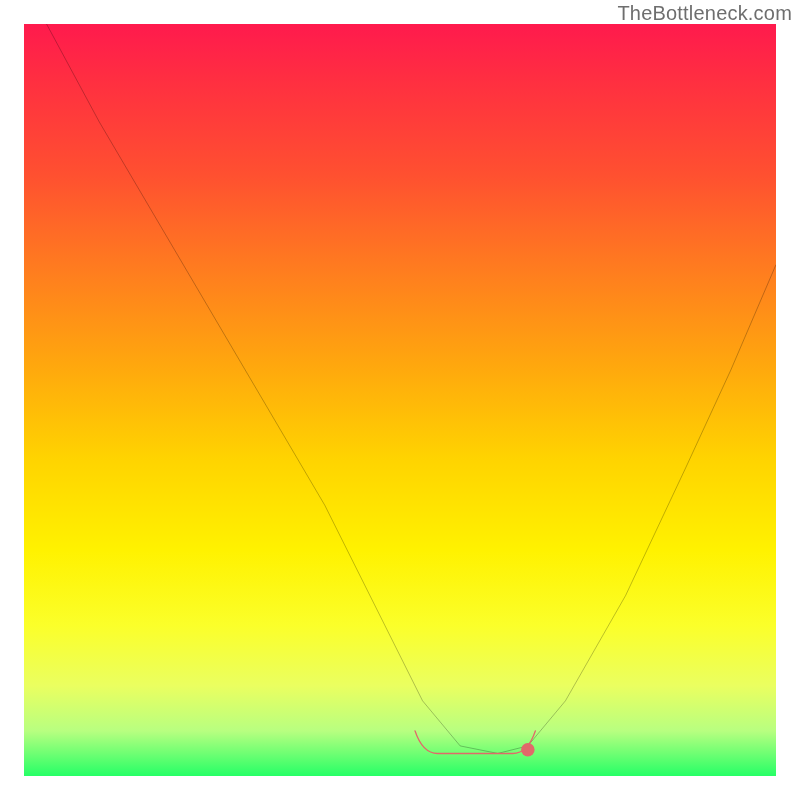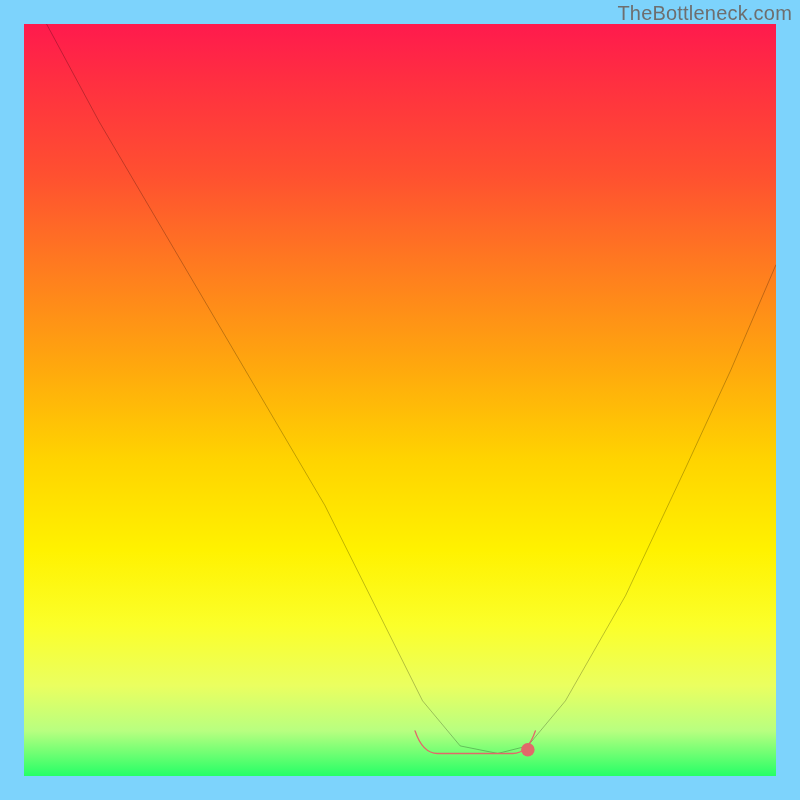--- a/index.html
+++ b/index.html
@@ -8,21 +8,21 @@
     width: 800px;
     height: 800px;
     background: #000;
     overflow: hidden;
     font-family: Arial, Helvetica, sans-serif;
   }
   .stage {
     position: relative;
     width: 800px;
     height: 800px;
-    background: #7dd3fc;
+    background: #ffffff;
   }
   .plot {
     position: absolute;
     left: 24px;
     top: 24px;
     width: 752px;
     height: 752px;
     overflow: hidden;
   }
   .gradient-bg {

